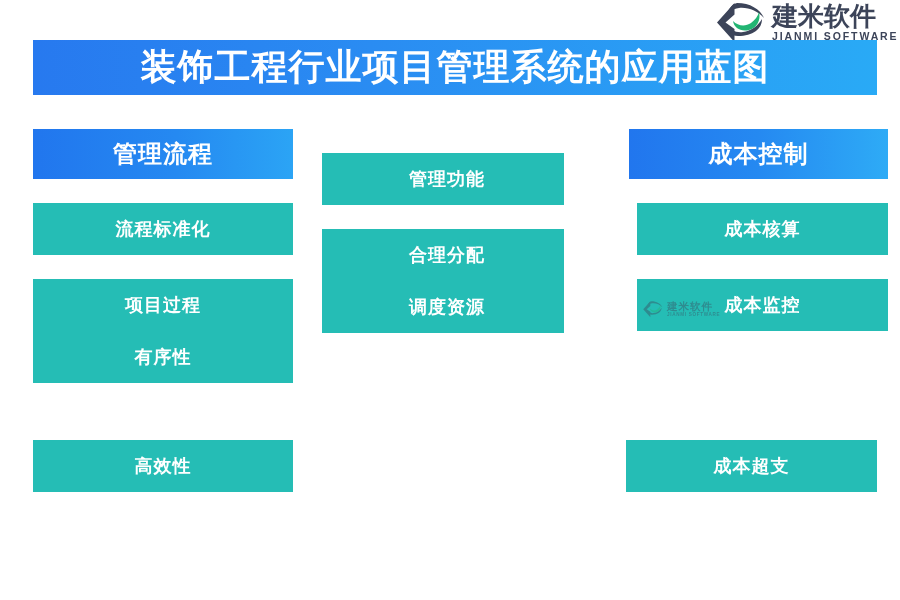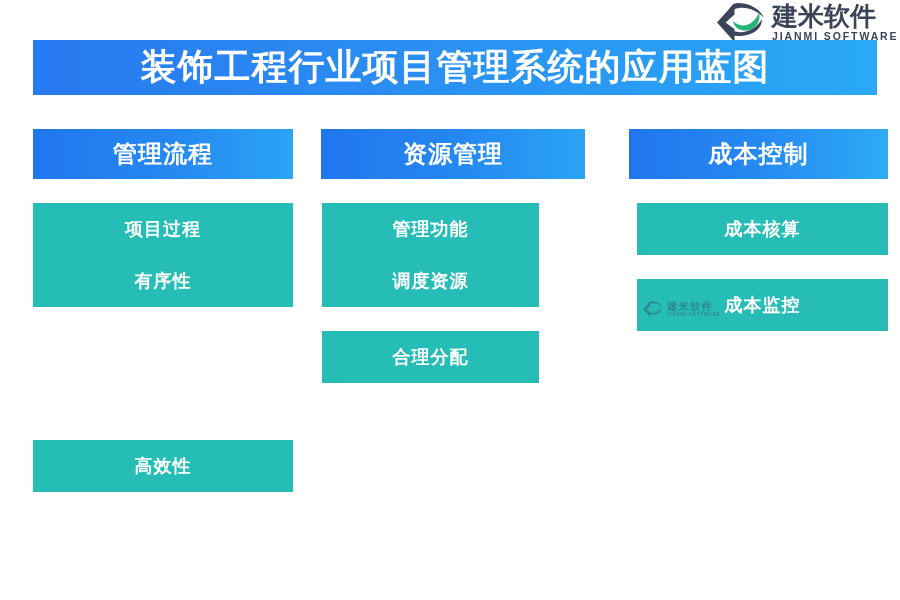--- a/index.html
+++ b/index.html
@@ -114,21 +114,21 @@
     letter-spacing: 1px;
     position: relative;
   }
   
   .cell.r0 { margin-top: 24px; }
   .cell.r1 { margin-top: 24px; }
   .cell.r2 { }
 
   
   .col-0 .cell { margin-left: 0px;  width: 260px; }
-  .col-1 .cell { margin-left: 1px;  width: 217px; }
+  .col-1 .cell { margin-left: 1px;  width: 234px; padding-left: 8px; }
   .col-2 .cell { margin-left: 8px;  width: 251px; }
 
   
   #bottom-row {
     position: absolute;
     left: 33px;
     top: 440px;
     width: 844px;
     height: 52px;
     padding-left: 37px;
@@ -201,29 +201,29 @@
 </div>
 
 <div id="title-banner">
   <span id="page-title">装饰工程行业项目管理系统的应用蓝图</span>
 </div>
 
 <div id="columns">
 
   <div class="column col-0">
     <div class="col-header">管理流程</div>
+    <div class="cell r0">流程标准化</div>
     <div class="cell r1">项目过程</div>
     <div class="cell r2">有序性</div>
   </div>
 
   <div class="column col-1">
-    <div class="col-header">资源管理</div>
     <div class="cell r0">管理功能</div>
+    <div class="cell r1">合理分配</div>
     <div class="cell r2">调度资源</div>
-    <div class="cell r1">合理分配</div>
   </div>
 
   <div class="column col-2">
     <div class="col-header">成本控制</div>
     <div class="cell r0">成本核算</div>
     <div class="cell r1">
       <span class="watermark">
         <span class="wm-mark">
           <svg width="22" height="18" viewBox="0 0 54 40" xmlns="http://www.w3.org/2000/svg" aria-hidden="true">
             <path d="M20.5 1 L3 20.5 L20.5 40 L20.5 27 L11.5 20.5 L20.5 12.5 Z" fill="#3c4459"></path>
@@ -238,13 +238,14 @@
         </span>
       </span>
       <span>成本监控</span>
     </div>
   </div>
 
 </div>
 
 <div id="bottom-row">
   <div class="cell b0">高效性</div>
+  <div class="cell b2">成本超支</div>
 </div>
 
 </body></html>

